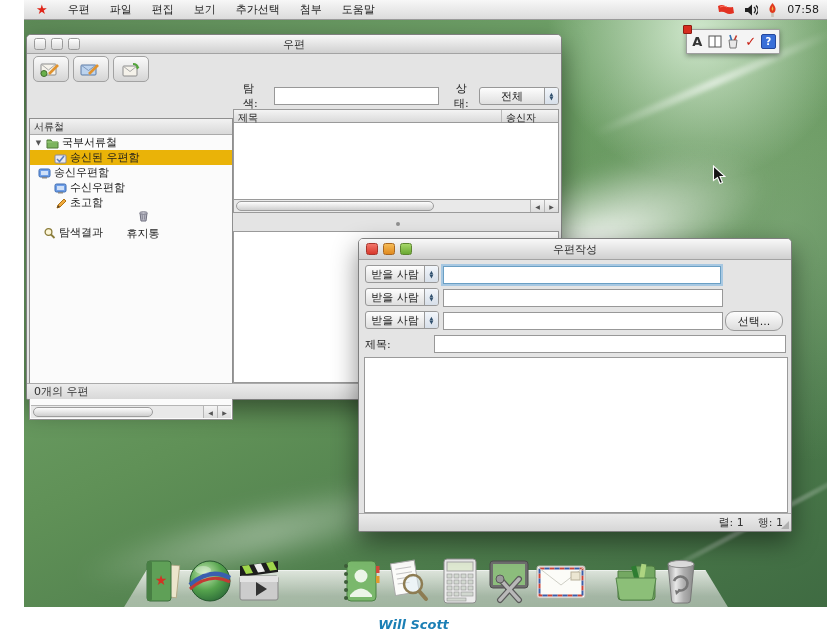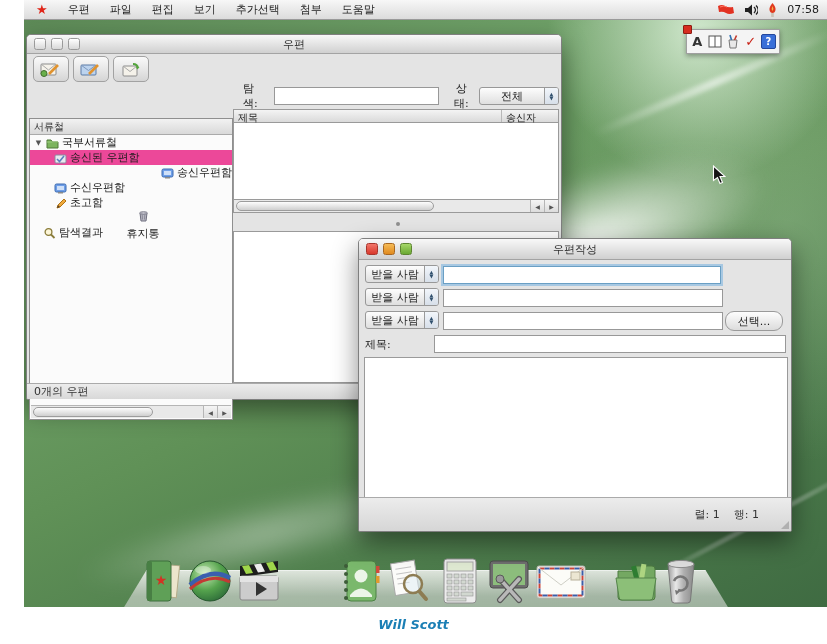--- a/index.html
+++ b/index.html
@@ -48,21 +48,21 @@
 
   
   .toolbar{height:30px;display:flex;align-items:center;gap:4px;padding-left:6px;}
   .tbtn{width:34px;height:24px;border:1px solid #a2a2a2;border-radius:5px;
         background:linear-gradient(#fafafa,#d5d5d5);display:flex;align-items:center;justify-content:center;}
   .panes{position:absolute;left:2px;top:48px;right:2px;bottom:16px;}
   .fpane{position:absolute;left:0;top:0;width:202px;height:100%;border:1px solid #8f8f8f;background:#fbfbfb;margin-top:35px;}
   .fhead{height:14px;background:linear-gradient(#f2f2f2,#d9d9d9);border-bottom:1px solid #aaa;
          font-size:10px;padding:1px 0 0 4px;color:#333;}
   .trow{height:15px;display:flex;align-items:center;font-size:11px;gap:3px;white-space:nowrap;}
-  .trow.sel{background:#ec4899;}
+  .trow.sel{background:#eab308;}
   .tri{font-size:7px;color:#555;width:9px;text-align:center;}
   .ticon{width:13px;height:12px;flex:0 0 13px;display:inline-flex;}
   .fscroll{position:absolute;left:1px;right:1px;bottom:1px;height:12px;border-top:1px solid #b5b5b5;
            background:#e9e9e9;display:flex;}
   .thumb{background:linear-gradient(#fdfdfd,#cfcfcf);border:1px solid #9c9c9c;border-radius:6px;}
   .sarrow{width:13px;height:100%;border-left:1px solid #b5b5b5;font-size:6px;color:#555;
           display:flex;align-items:center;justify-content:center;background:linear-gradient(#f5f5f5,#dcdcdc);}
   .rpane{position:absolute;left:204px;top:0;right:0;height:100%;}
   .srow{position:absolute;left:0;right:0;top:2px;height:22px;display:flex;align-items:center;font-size:11px;}
   .input{border:1px solid #989898;background:#fff;height:16px;font-size:11px;
@@ -88,23 +88,23 @@
 
   
   .crow{position:absolute;height:18px;display:flex;align-items:center;}
   .cinput{position:absolute;height:16px;}
   .cinput.focused{outline:none;border:1px solid #6a9fc4;box-shadow:0 0 0 2px #a7c8e2;}
   .selbtn{position:absolute;height:18px;width:56px;border:1px solid #9a9a9a;border-radius:9px;
           background:linear-gradient(#fdfdfd,#dcdcdc);font-size:11px;display:flex;align-items:center;
           justify-content:center;}
   .bodyarea{position:absolute;border:1px solid #9a9a9a;background:#fff;resize:none;
           font-family:"DejaVu Sans","Liberation Sans",sans-serif;font-size:11px;}
-  .cstatus{position:absolute;left:0;right:0;bottom:0;height:34px;font-size:11px;color:#333;
+  .cstatus{position:absolute;left:0;right:0;bottom:0;height:18px;font-size:11px;color:#333;
        background:linear-gradient(#ececec,#d6d6d6);border-top:1px solid #aaa;display:flex;
-       align-items:center;justify-content:flex-end;gap:14px;padding-right:32px;box-sizing:border-box;
+       align-items:center;justify-content:flex-end;gap:14px;padding-right:8px;box-sizing:border-box;
        border-radius:0 0 2px 2px;}
   .grip{position:absolute;right:2px;bottom:2px;width:0;height:0;
         border-left:8px solid transparent;border-bottom:8px solid #b0b0b0;}
 
   
   .palette{position:absolute;left:662px;top:10px;width:86px;height:23px;background:#f4f4f4;
      border:1px solid #9f9f9f;box-shadow:0 2px 5px rgba(0,0,0,.35);display:flex;align-items:center;
      gap:3px;padding:0 3px;z-index:5;}
   .pi{width:15px;height:17px;display:flex;align-items:center;justify-content:center;font-size:13px;}
   .pal-red{position:absolute;left:-4px;top:-5px;width:7px;height:7px;background:#d62c1f;
@@ -239,21 +239,21 @@
             </div>
             <div class="trow sel" style="padding-left:24px;">
               <span class="ticon">
                   <svg width="13" height="12">
                     <rect x="1" y="3" width="11" height="8" rx="1" fill="#e9e9ef" stroke="#8a8aa0"></rect>
                     <path d="M3 7 l2.5 2.5 L10 4" stroke="#5a7fc0" stroke-width="1.6" fill="none"></path>
                   </svg>
                 </span>
               <span>송신된 우편함</span>
             </div>
-            <div class="trow" style="padding-left:8px;justify-content:flex-end;">
+            <div class="trow" style="padding-left:8px;">
               <span class="ticon">
                   <svg width="13" height="12">
                     <rect x="1" y="2" width="11" height="8" rx="1.5" fill="#6f9fe8" stroke="#3c6bb0"></rect>
                     <rect x="3" y="4" width="7" height="4" fill="#cfe0f8"></rect>
                     <rect x="4" y="10" width="5" height="1.5" fill="#8a8a8a"></rect>
                   </svg>
                 </span>
               <span>송신우편함</span>
             </div>
             <div class="trow" style="padding-left:24px;">

